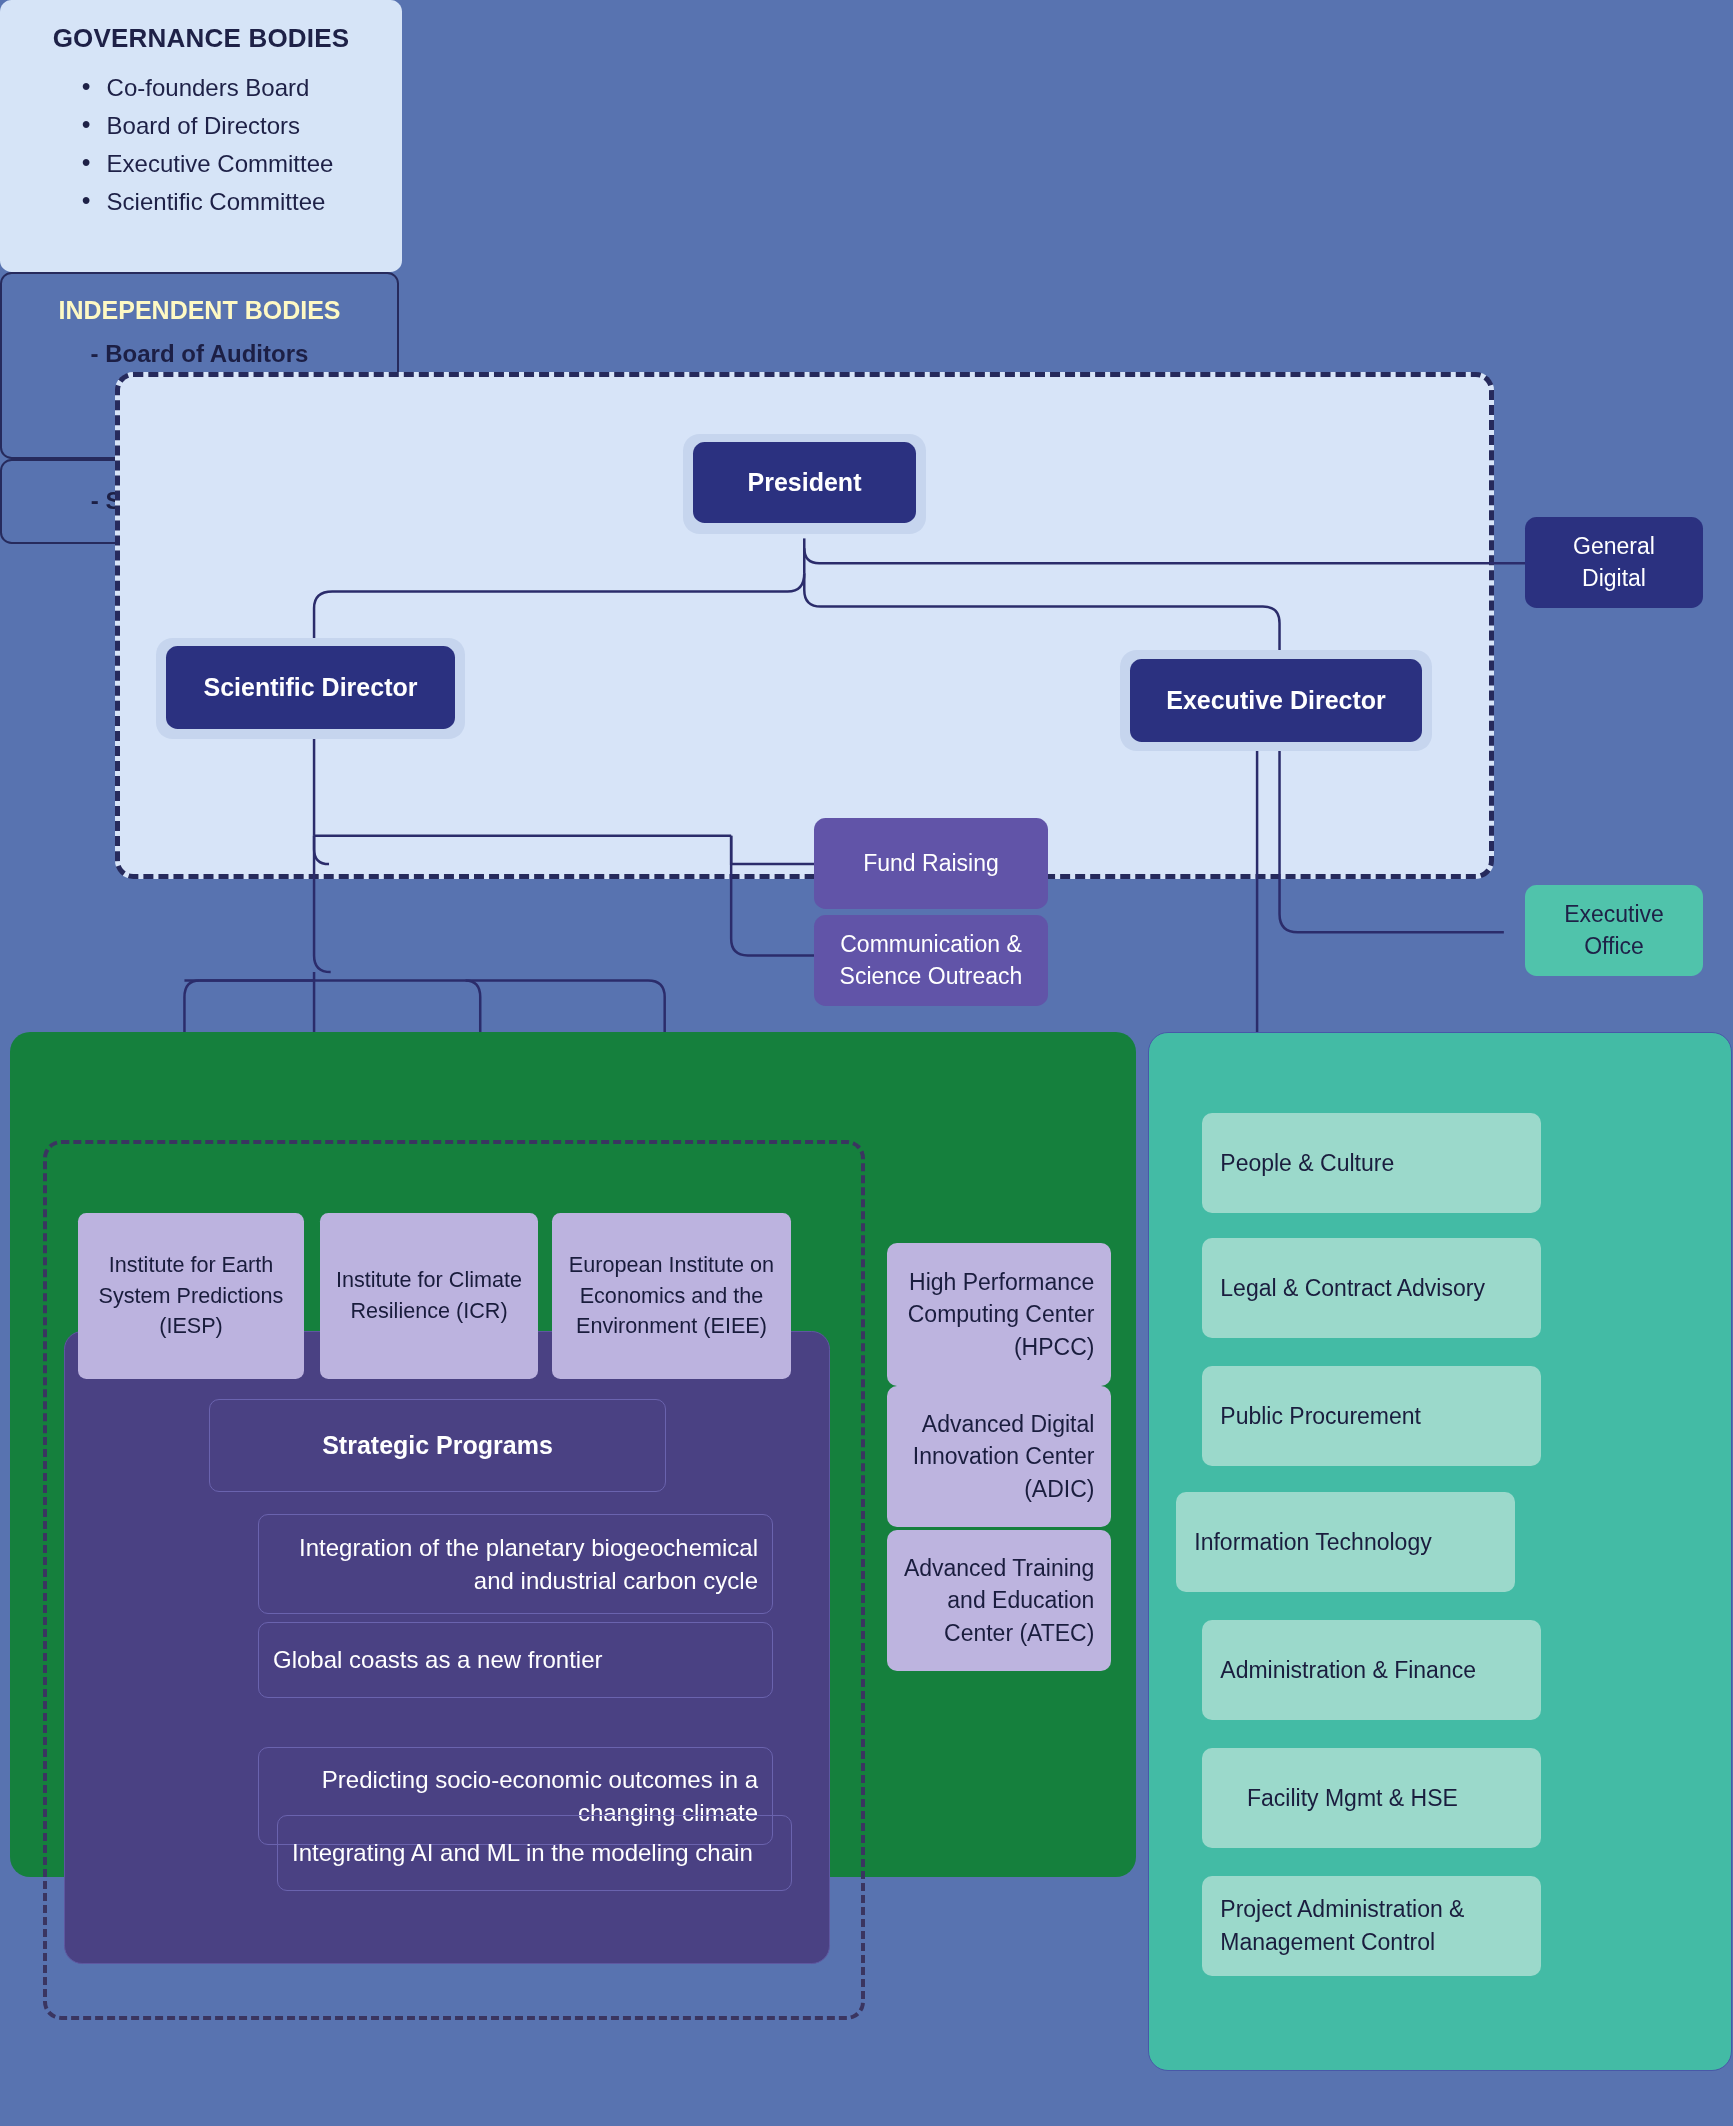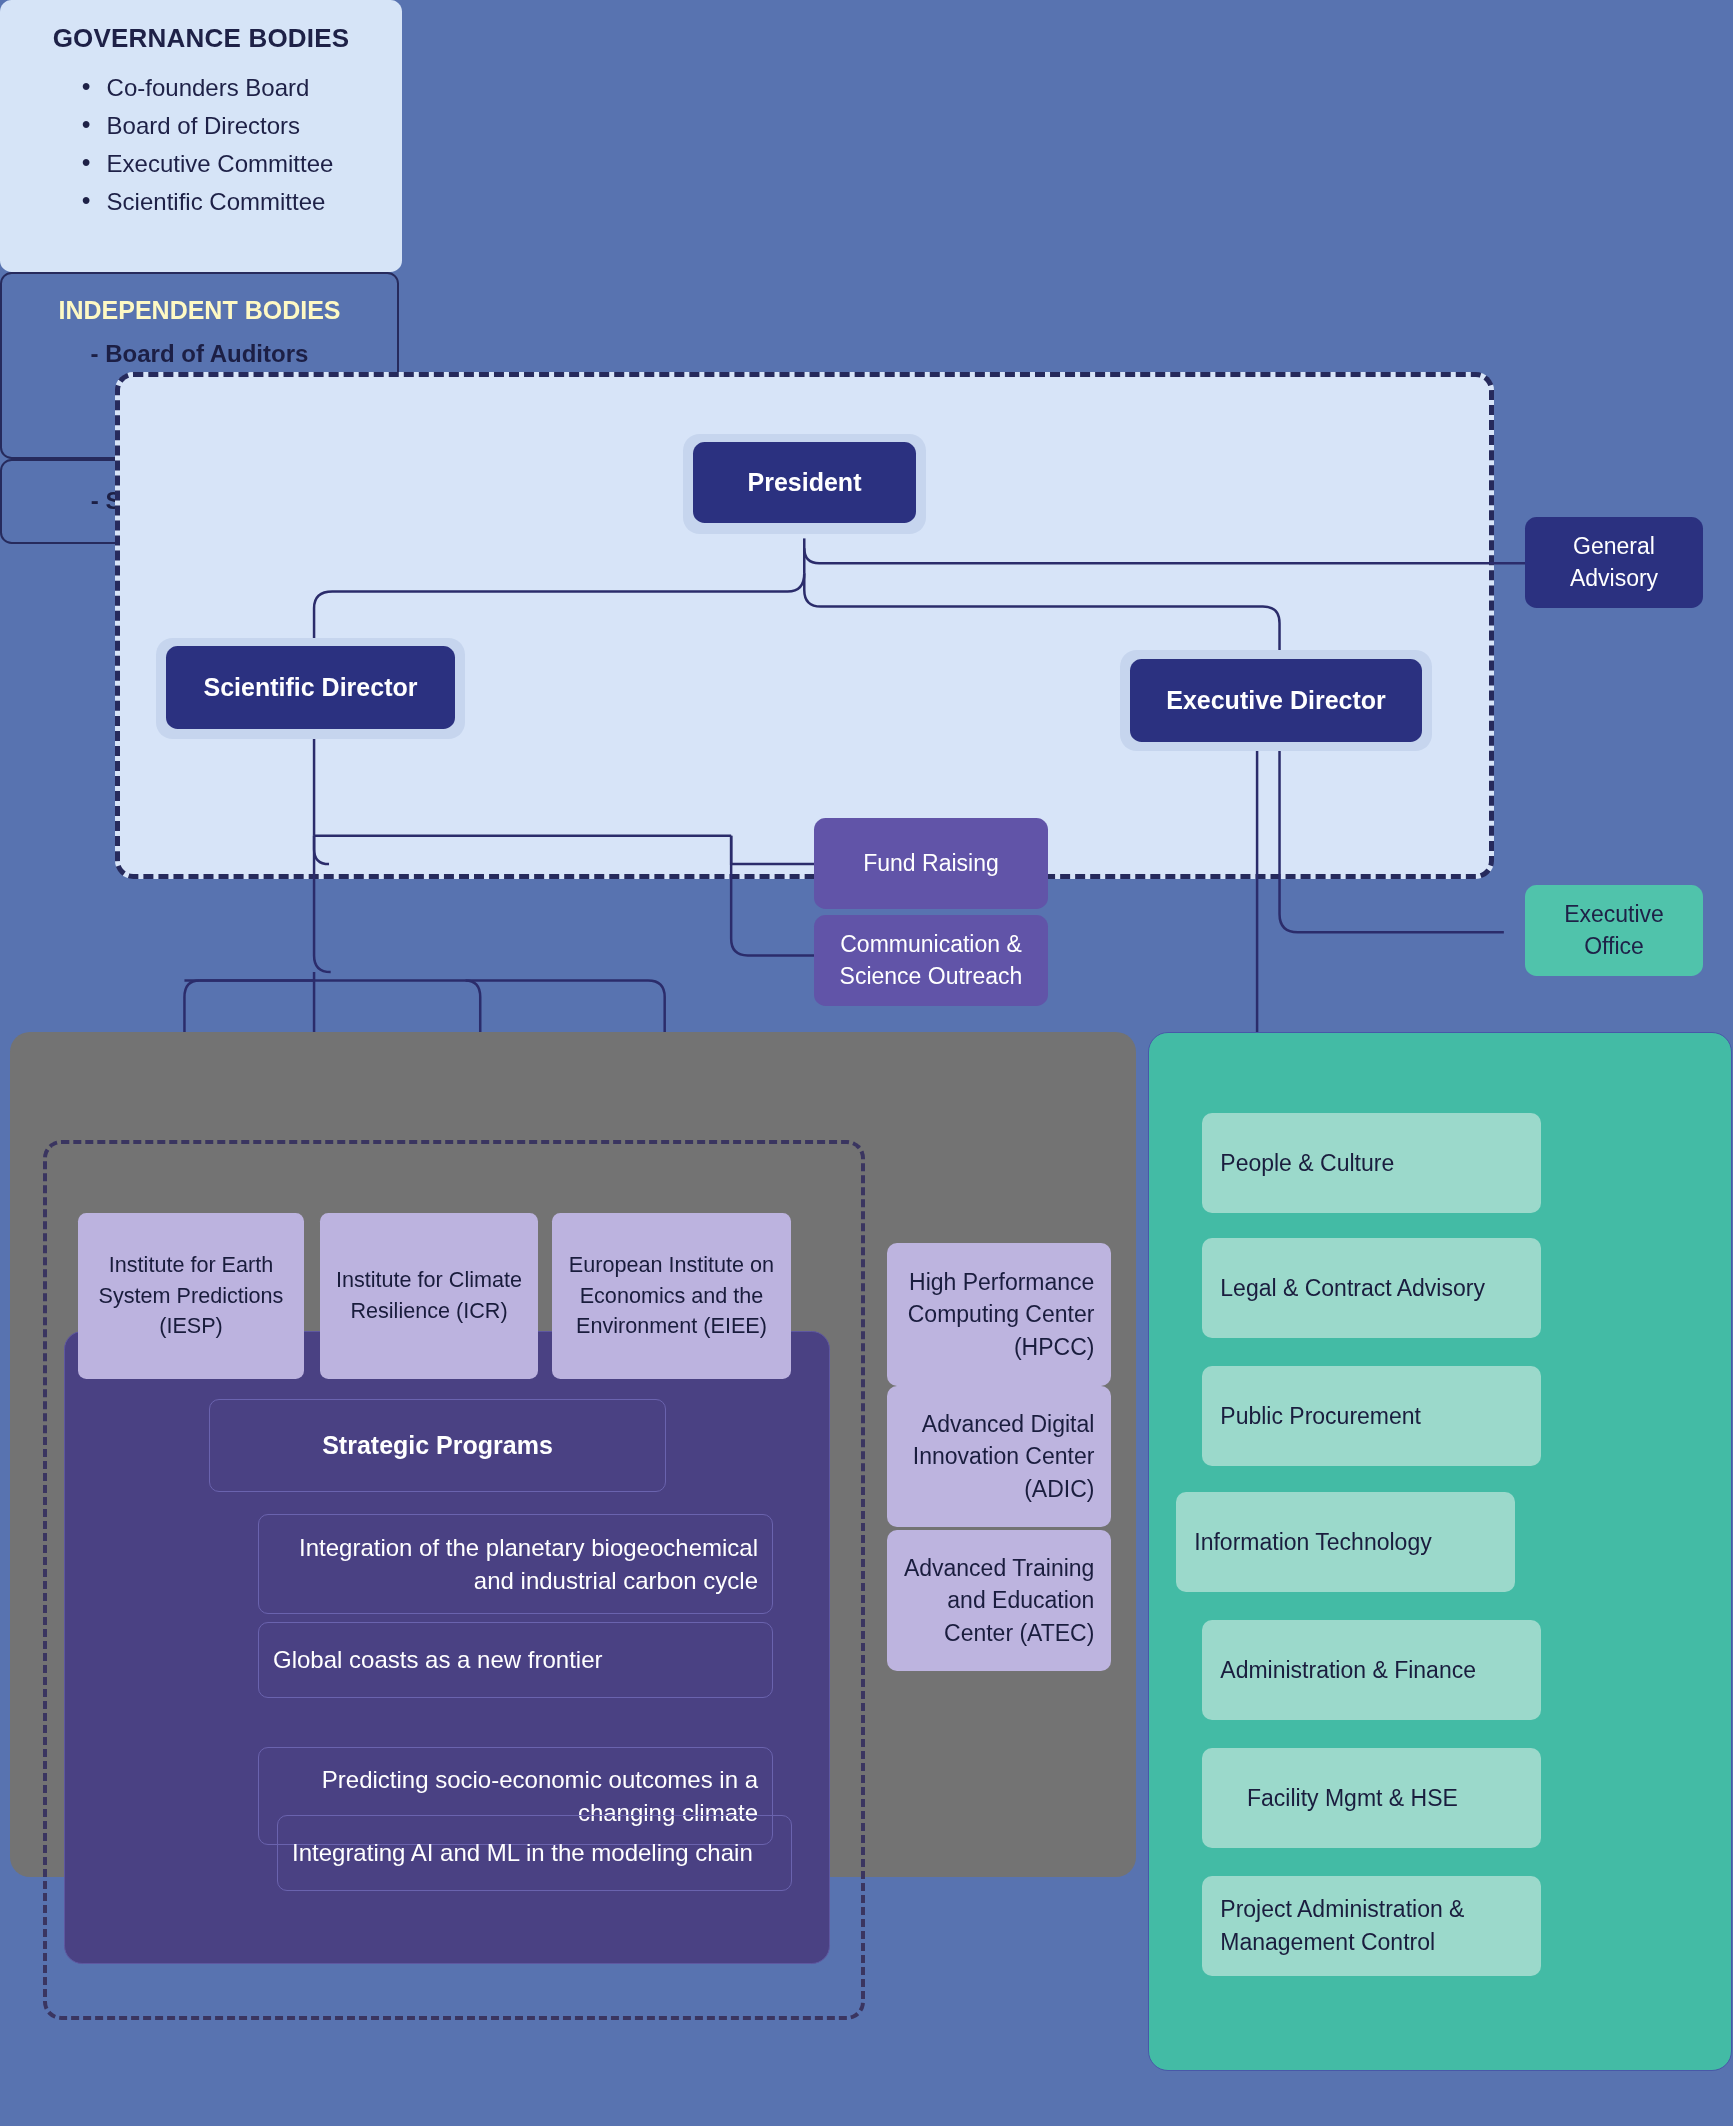--- a/index.html
+++ b/index.html
@@ -64,21 +64,21 @@
   
   .purplebox{
     position:absolute;border-radius:11.6px;background:#6154A8;color:#FFFFFF;
     display:flex;align-items:center;justify-content:center;text-align:center;
     font-size:23px;line-height:1.35;
   }
 
   
   .panel-purple{
     position:absolute;left:10px;top:1032px;width:1126px;height:845px;
-    background:#737373;border-radius:20px;
+    background:#15803d;border-radius:20px;
   }
   .panel-green{
     position:absolute;left:1148px;top:1032px;width:582px;height:1037px;
     background:#43BBA5;border-radius:20px;border:1.7px solid #4858A8;
   }
   .dashed-inner{
     position:absolute;left:33px;top:108px;width:814px;height:872px;
     border:4.2px dashed #3A3560;border-radius:18.3px;
   }
   .inst-group{
@@ -200,21 +200,21 @@
   <div class="navybox" style="left:693px;top:442px;width:223px;height:81px;font-size:25px;">President</div>
 
   <div class="halo" style="left:156px;top:638px;width:309px;height:101px;"></div>
   <div class="navybox" style="left:166px;top:646px;width:289px;height:83px;font-size:25px;">Scientific Director</div>
 
   <div class="halo" style="left:1120px;top:650px;width:312px;height:101px;"></div>
   <div class="navybox" style="left:1130px;top:659px;width:292px;height:83px;font-size:25px;">Executive Director</div>
 
   <div class="navyplain" style="left:1525px;top:517px;width:178px;height:91px;flex-direction:column;">
     <span>General</span>
-    <span>Advisory</span>
+    <span>Digital</span>
   </div>
 
   <div class="tealbox" style="left:1525px;top:885px;width:178px;height:91px;flex-direction:column;">
     <span>Executive</span>
     <span>Office</span>
   </div>
 
   <div class="purplebox" style="left:814px;top:818px;width:234px;height:91px;">Fund Raising</div>
 
   <div class="purplebox" style="left:814px;top:915px;width:234px;height:91px;flex-direction:column;">

